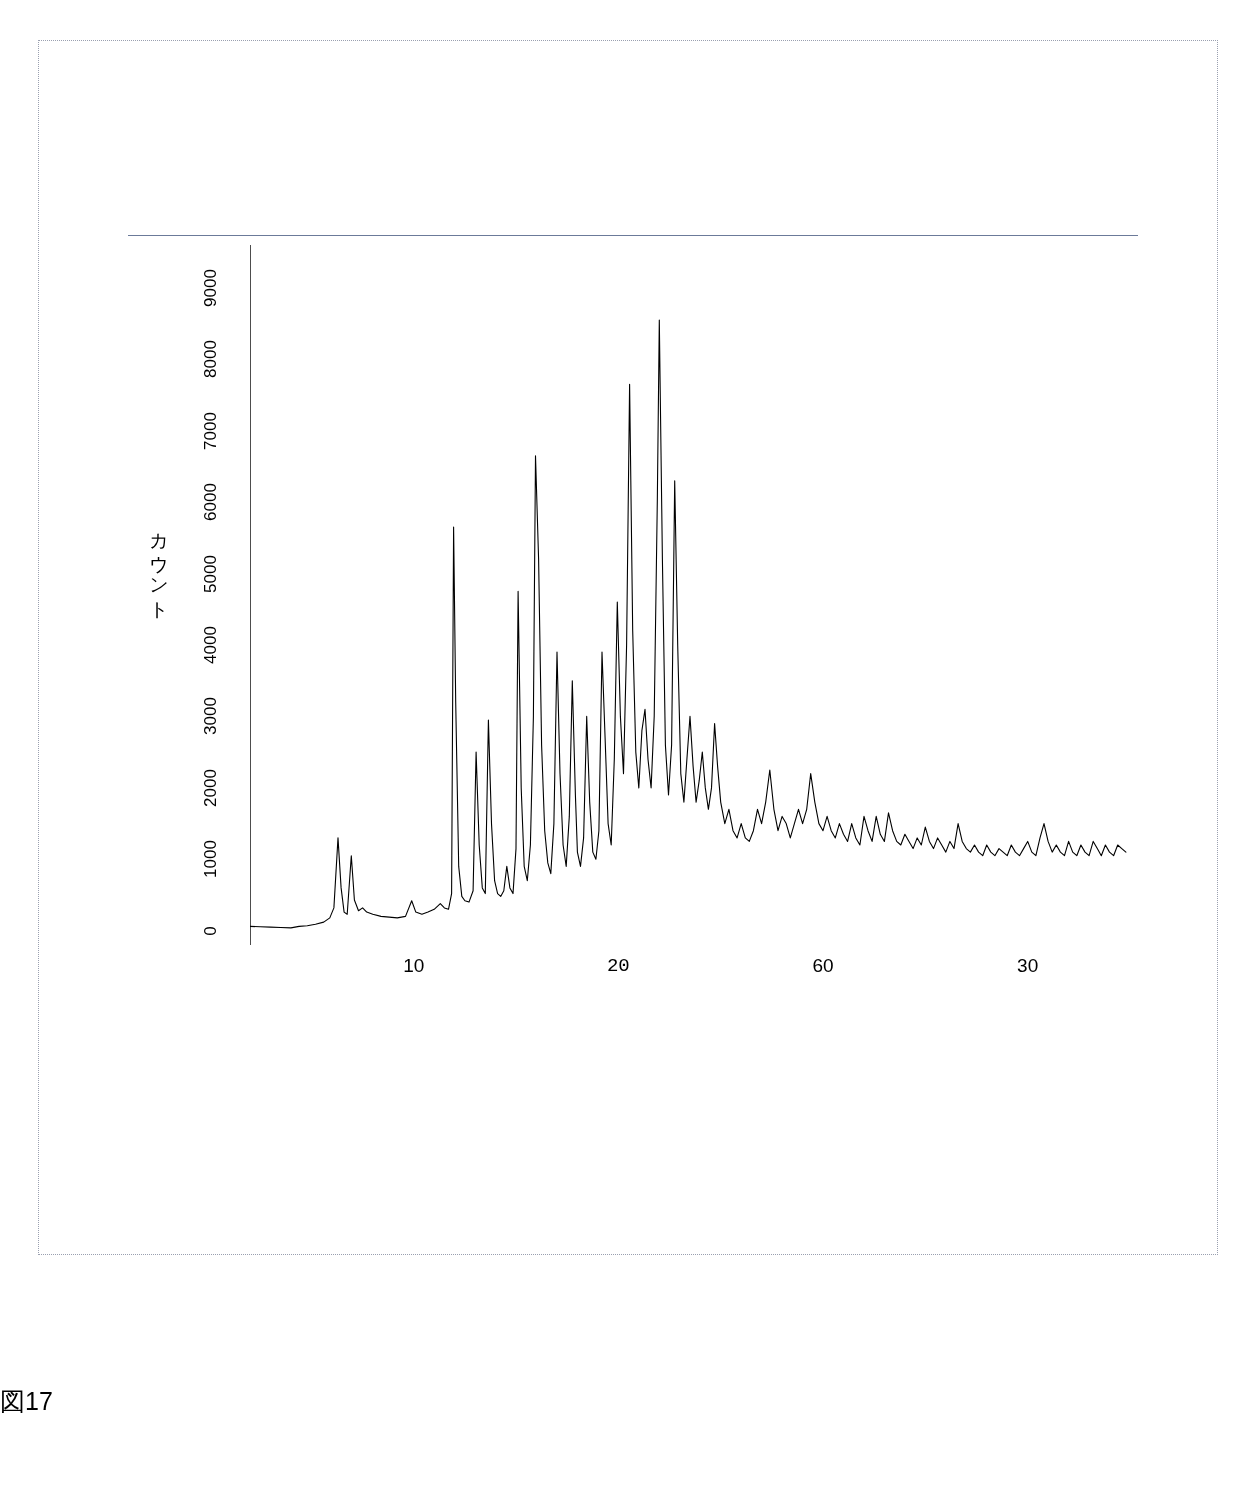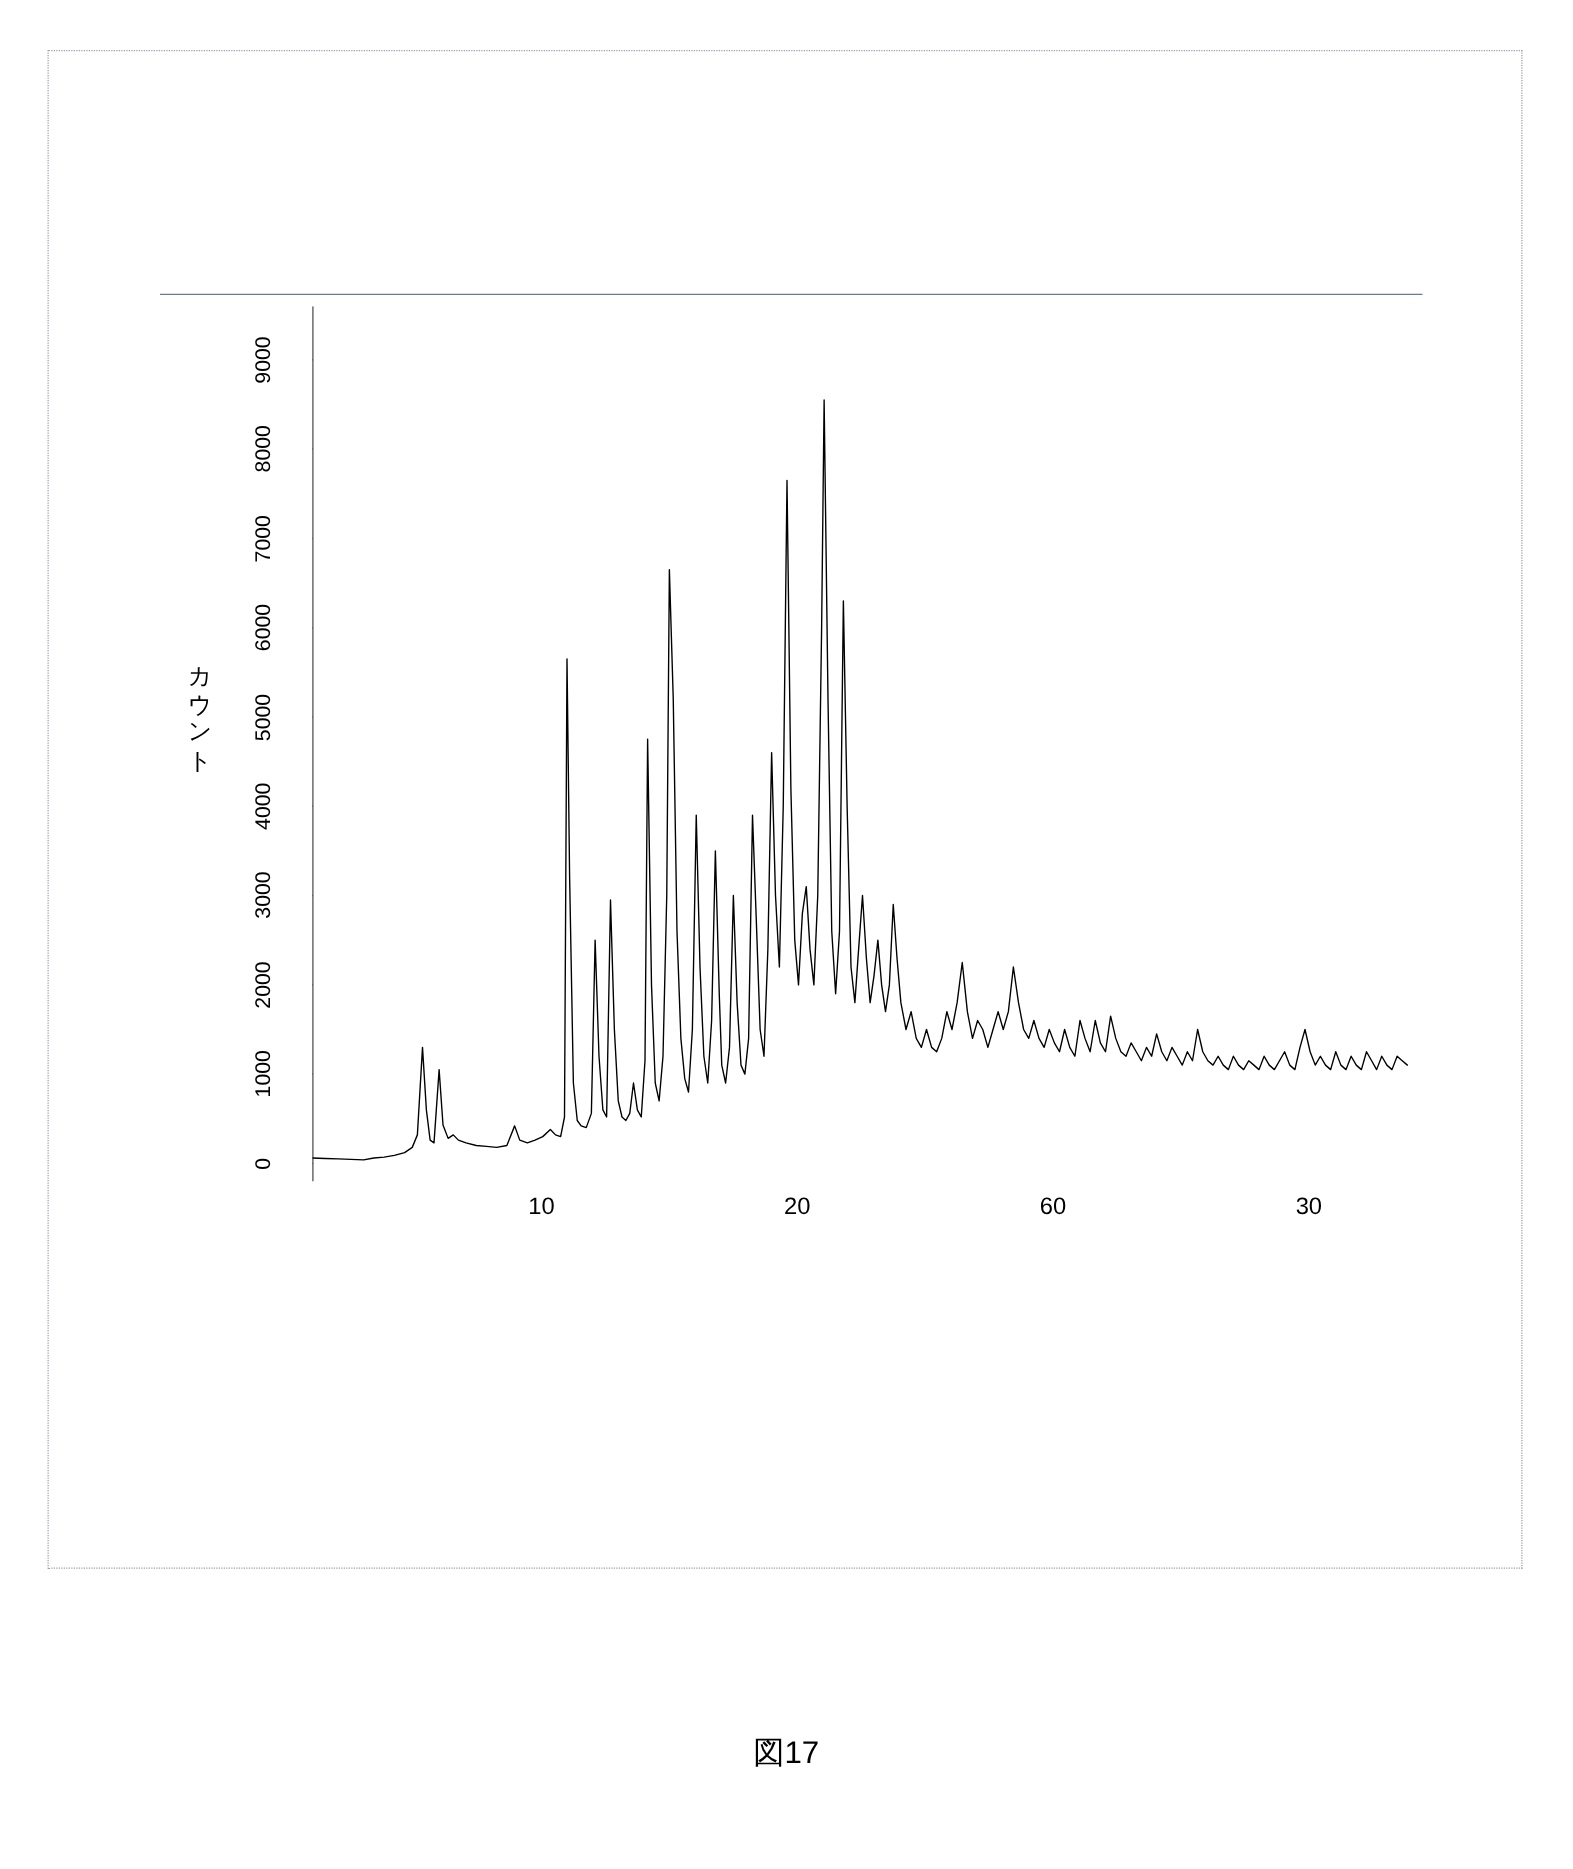--- a/index.html
+++ b/index.html
@@ -102,39 +102,38 @@
     left: 130px;
     top: 735px;
     width: 880px;
     height: 26px;
   }
   .xtick {
     position: absolute;
     top: 0;
     width: 60px;
     margin-left: -30px;
-    text-align: right;
+    text-align: center;
     font-size: 19px;
   }
   #x-axis-title {
     position: absolute;
     left: 130px;
     top: 785px;
     width: 880px;
     text-align: center;
     font-size: 21px;
     letter-spacing: 0.5px;
   }
   
   #figure-caption {
     position: absolute;
     left: 0;
     top: 1385px;
     width: 1258px;
-    text-align: center;
     font-size: 25px;
   }
 </style>
 </head>
 <body>
 
 <div id="page">
 
   <div id="page-frame"></div>
 
@@ -198,21 +197,21 @@
             <line x1="-8" y1="257.1428571428571" x2="0" y2="257.1428571428571" stroke="#000" stroke-width="1.2"></line>
             <line x1="-8" y1="185.71428571428567" x2="0" y2="185.71428571428567" stroke="#000" stroke-width="1.2"></line>
             <line x1="-8" y1="114.28571428571422" x2="0" y2="114.28571428571422" stroke="#000" stroke-width="1.2"></line>
             <line x1="-8" y1="42.857142857142776" x2="0" y2="42.857142857142776" stroke="#000" stroke-width="1.2"></line>
           </g>
       </svg>
     </div>
 
     <div id="xticks">
         <div class="xtick" style="left: 163.721px;">10</div>
-        <div class="xtick" style="left: 368.372px;">20</div>
+        <div class="xtick" style="left: 368.372px; font-family: Liberation Mono, monospace;">20</div>
         <div class="xtick" style="left: 573.023px;">60</div>
         <div class="xtick" style="left: 777.674px;">30</div>
       </div>
 
 
   </div>
 
   <div id="figure-caption">図17</div>
 
 </div>

